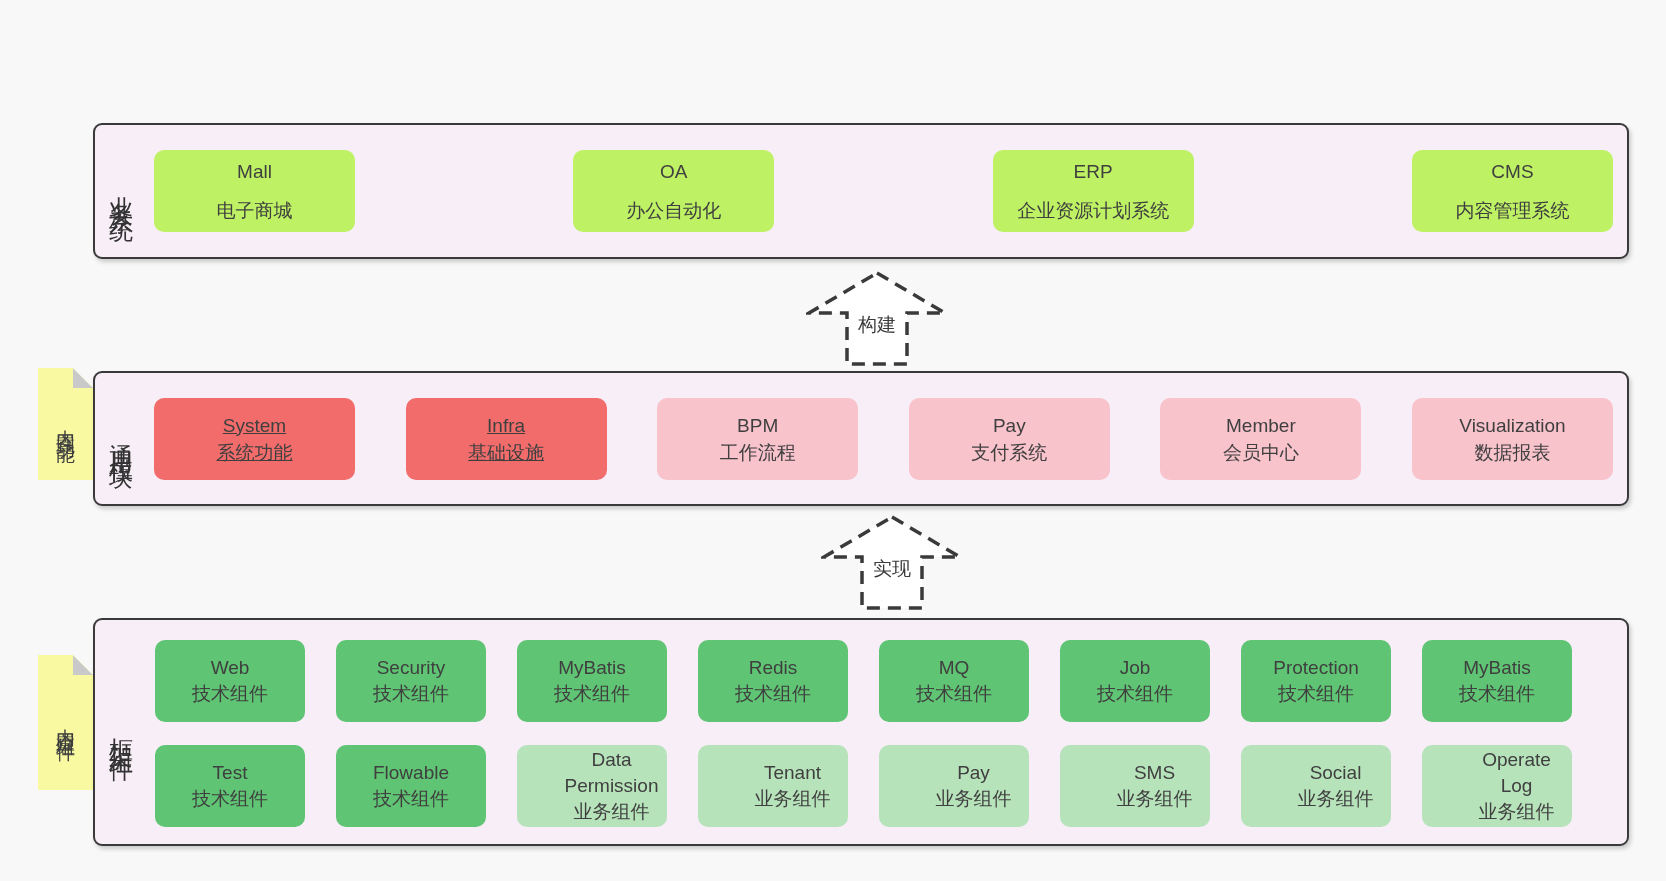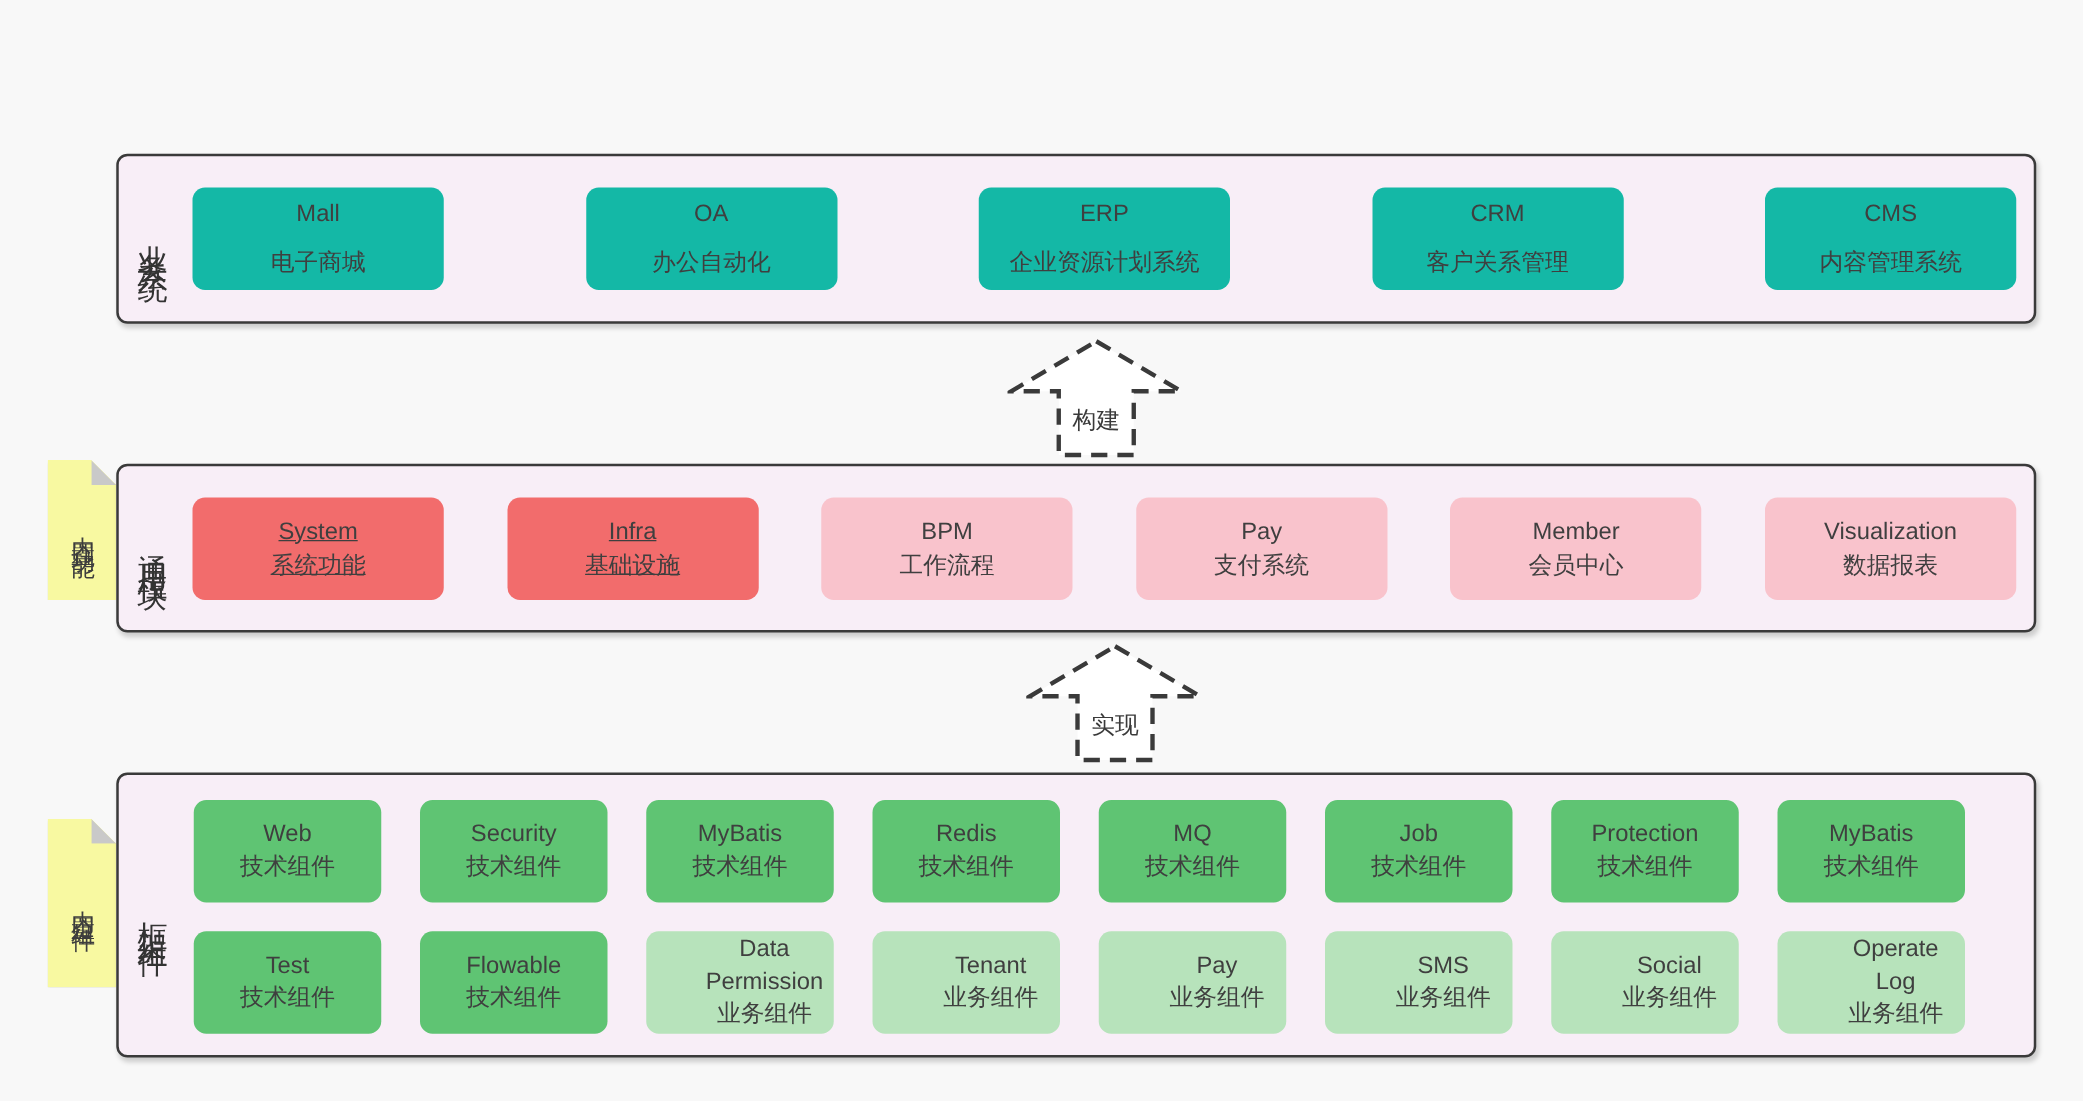--- a/index.html
+++ b/index.html
@@ -44,36 +44,35 @@
   .comp-row { display:flex; justify-content:space-between; }
 
   .box {
     width:201px; height:82px;
     border-radius:10px;
     display:flex; flex-direction:column; align-items:center; justify-content:center;
     text-align:center; font-size:19px; line-height:27px; color:#3f3f3f;
     box-sizing:border-box; padding:0 4px;
   }
   .comp-row .box { width:150px; line-height:26px; }
-  .box.blue        { background:#14b8a6;gap:12px; }
+  .box.blue        { background:#bef264;gap:12px; }
   .box.red         { background:#f26c6c;text-decoration:underline; }
   .box.pink        { background:#f9c3cc; }
   .box.green       { background:#5fc473; }
   .box.light-green { background:#b7e3bb;padding-left:43px; }
 
   
   .arrow { position:absolute; width:142px; height:97px; }
   .arrow svg { position:absolute; left:0; top:0; }
   #arrow-build     { left:806px; top:270px; }
   #arrow-implement { left:821px; top:514px; }
   .arrow-label {
     position:absolute; left:50%; top:43px; transform:translateX(-50%);
     font-size:19px; line-height:24px; color:#3a3a3a; background:#fff; padding:0 2px;
     white-space:nowrap;
-    margin-top:12px;
   }
 
   
   .sticky {
     position:absolute; width:55px;
     background:#f8f9a1;
     box-shadow:0 2px 3px rgba(0,0,0,0.22);
     clip-path:polygon(0 0, calc(100% - 20px) 0, 100% 20px, 100% 100%, 0 100%);
     display:flex; align-items:center; justify-content:center;
   }
@@ -103,24 +102,20 @@
         </div>
         <div class="box blue">
           <div class="box-title">OA</div>
           <div class="box-subtitle">办公自动化</div>
         </div>
         <div class="box blue">
           <div class="box-title">ERP</div>
           <div class="box-subtitle">企业资源计划系统</div>
         </div>
         <div class="box blue">
-          <div class="box-title">CRM</div>
-          <div class="box-subtitle">客户关系管理</div>
-        </div>
-        <div class="box blue">
           <div class="box-title">CMS</div>
           <div class="box-subtitle">内容管理系统</div>
         </div>
       </div>
   </section>
 
   <div class="arrow" id="arrow-build">
     <svg width="142" height="97" viewBox="0 0 142 97">
       <path d="M71 3 L139 43 L101 43 L101 94 L41 94 L41 43 L3 43 Z" fill="#ffffff" stroke="#3a3a3a" stroke-width="3.5" stroke-dasharray="13 8" stroke-linejoin="miter"></path>
     </svg>

